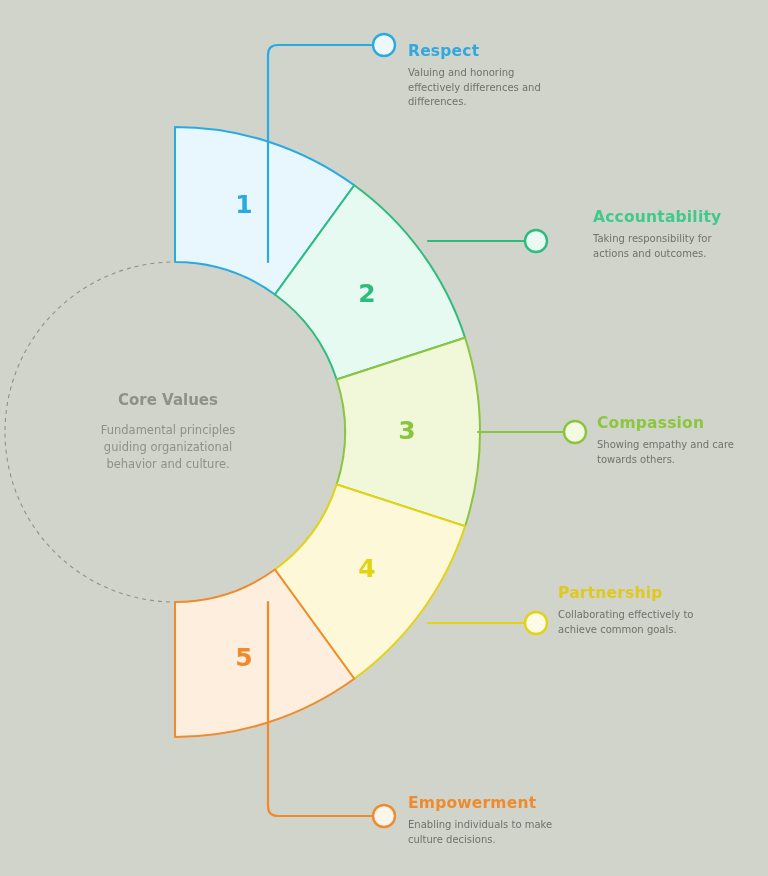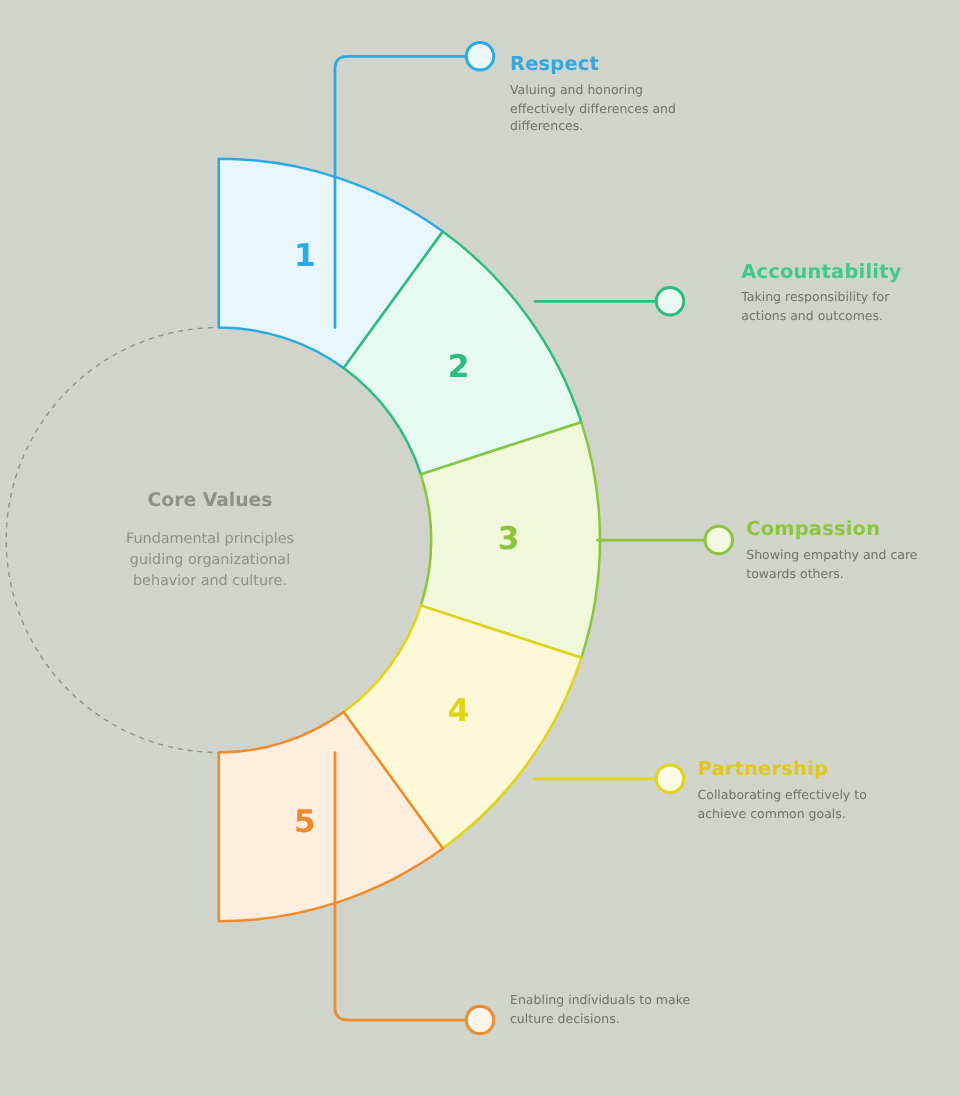--- a/index.html
+++ b/index.html
@@ -129,21 +129,22 @@
         <div class="callout-desc"><span>Valuing and honoring</span><br><span>effectively differences and</span><br><span>differences.</span></div>
       </div>
       <div class="callout" style="left: 558px; top: 208px; margin-left: 35px;">
         <div class="callout-title" style="color: rgb(65, 201, 140);">Accountability</div>
         <div class="callout-desc"><span>Taking responsibility for</span><br><span>actions and outcomes.</span></div>
       </div>
       <div class="callout" style="left: 597px; top: 414px;">
         <div class="callout-title" style="color: rgb(140, 198, 62);">Compassion</div>
         <div class="callout-desc"><span>Showing empathy and care</span><br><span>towards others.</span></div>
       </div>
-      <div class="callout" style="left: 558px; top: 606px;">
+      <div class="callout" style="left: 558px; top: 584px;">
         <div class="callout-title" style="color: rgb(224, 200, 30);">Partnership</div>
         <div class="callout-desc"><span>Collaborating effectively to</span><br><span>achieve common goals.</span></div>
       </div>
       <div class="callout" style="left: 408px; top: 794px;">
+        <div class="callout-title" style="color: rgb(239, 139, 44);">Empowerment</div>
         <div class="callout-desc"><span>Enabling individuals to make</span><br><span>culture decisions.</span></div>
       </div>
     </div>
 </div>
 
 </body></html>

